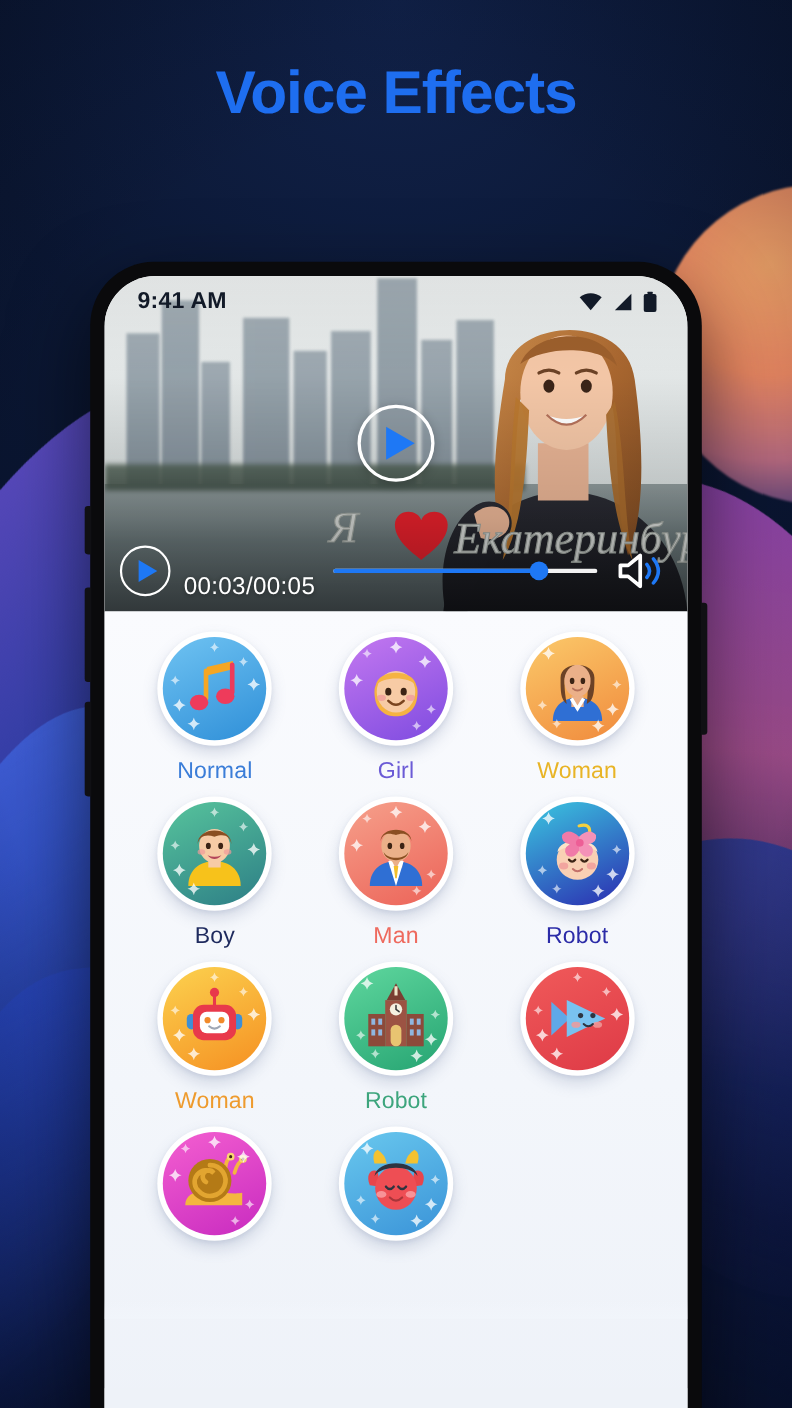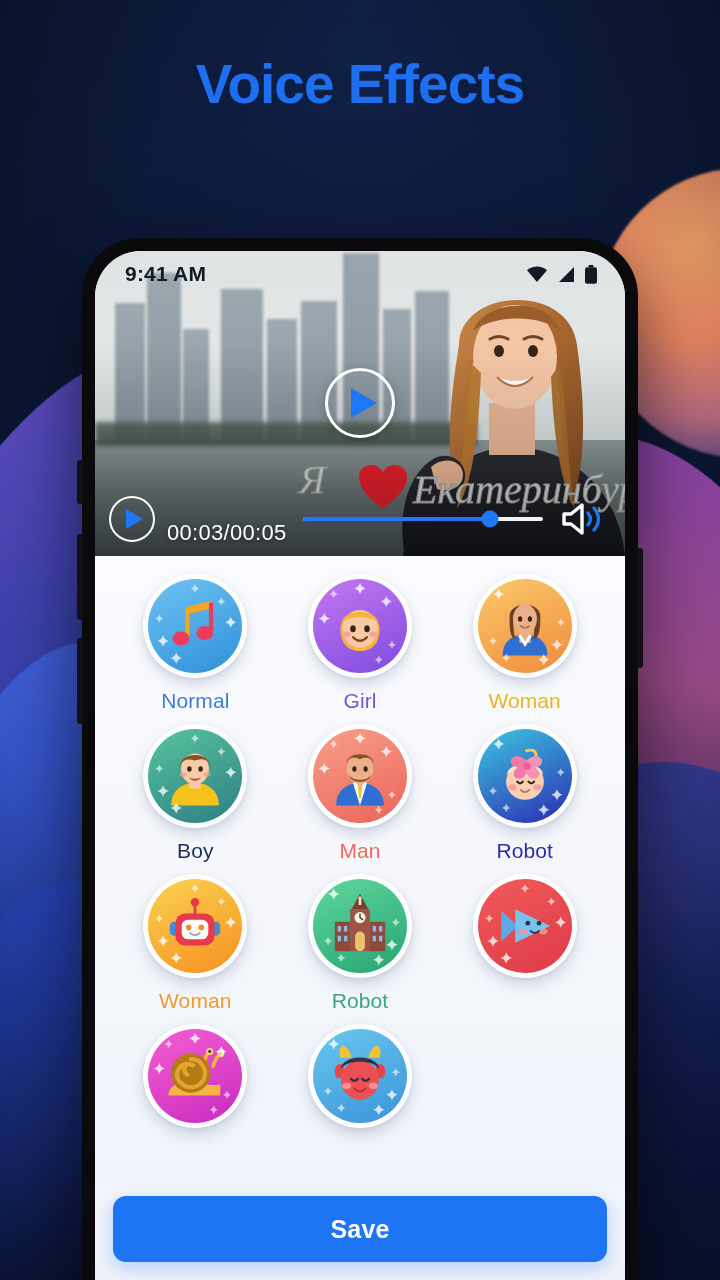--- a/index.html
+++ b/index.html
@@ -767,18 +767,15 @@
          </div>
        </div>
        <div class="effect-label" style="color:#3B9AD8"></div>
           </div>
         </div>
     </div>
 
     <div class="panel-bottom"></div>
     <div class="panel-fade"></div>
 
-    <div class="save-wrap">
-      <button class="save-btn">Save</button>
-    </div>
 
   </div>
 </div>
 
 </body></html>

